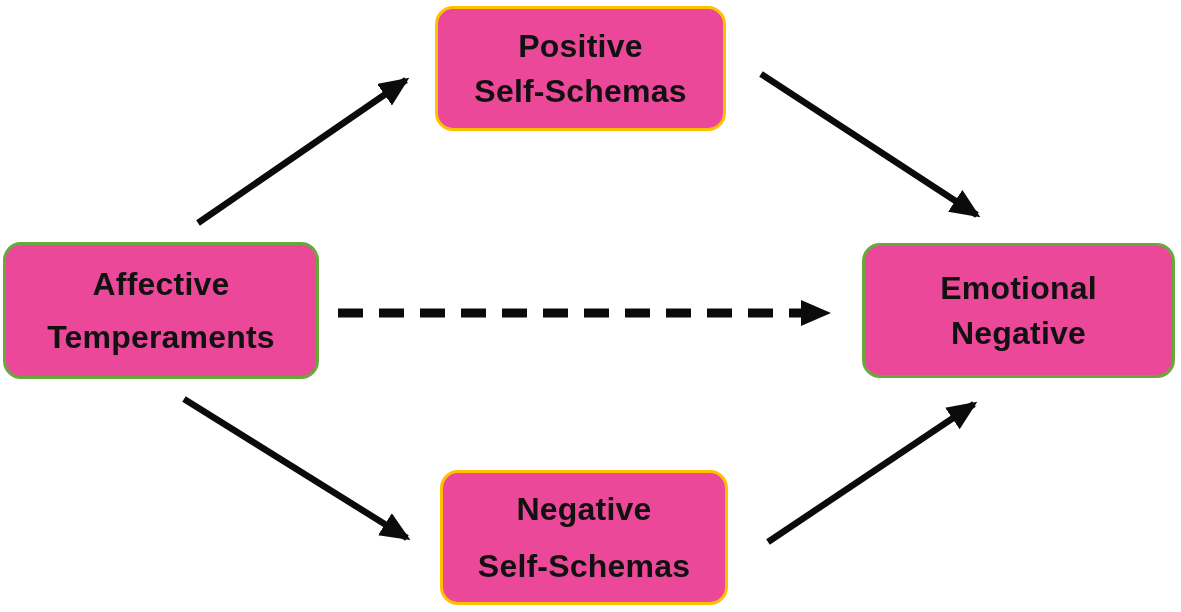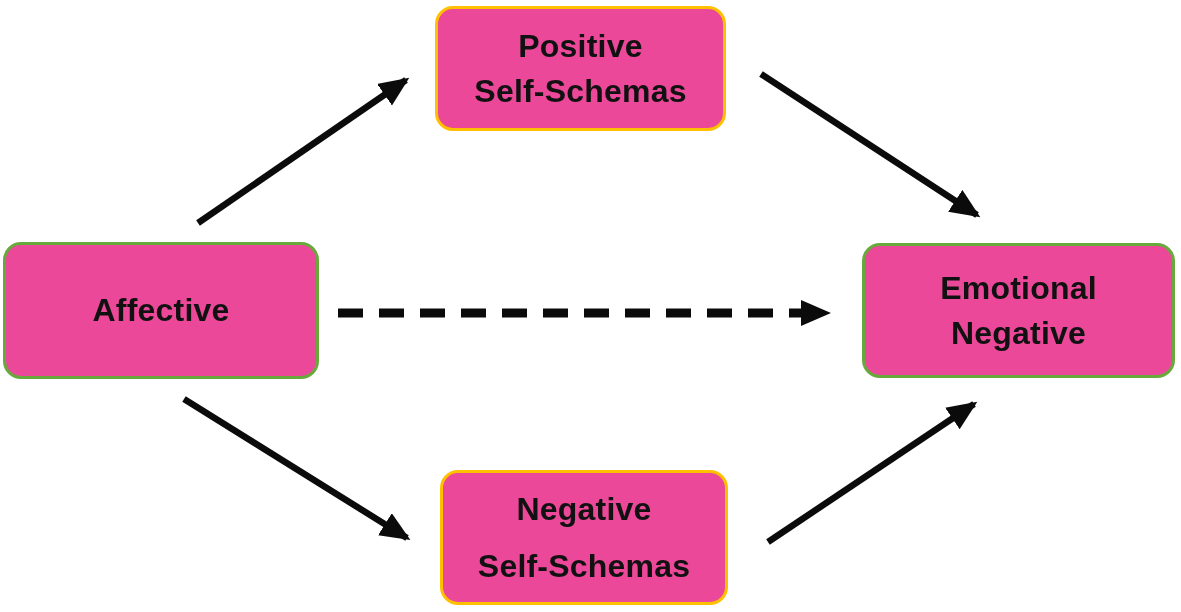--- a/index.html
+++ b/index.html
@@ -70,20 +70,21 @@
 
     <line class="edge" x1="184" y1="399" x2="407" y2="538" marker-end="url(#head)"></line>
 
     <line class="edge" x1="768" y1="542" x2="974" y2="404" marker-end="url(#head)"></line>
 
     <line class="edge dashed" x1="338" y1="313" x2="827" y2="313" marker-end="url(#head)"></line>
   </svg>
 
   <div class="node" style="left: 3px; top: 242px; width: 316px; height: 137px; border-color: rgb(104, 169, 60); gap: 8px;">
     <span>Affective</span>
+    <span>Temperaments</span>
   </div>
 
   <div class="node" style="left: 435px; top: 6px; width: 291px; height: 125px; border-color: rgb(255, 192, 0);">
     <span>Positive</span>
     <span>Self-Schemas</span>
   </div>
 
   <div class="node" style="left: 440px; top: 470px; width: 288px; height: 135px; border-color: rgb(255, 192, 0); gap: 12px;">
     <span>Negative</span>
     <span>Self-Schemas</span>

